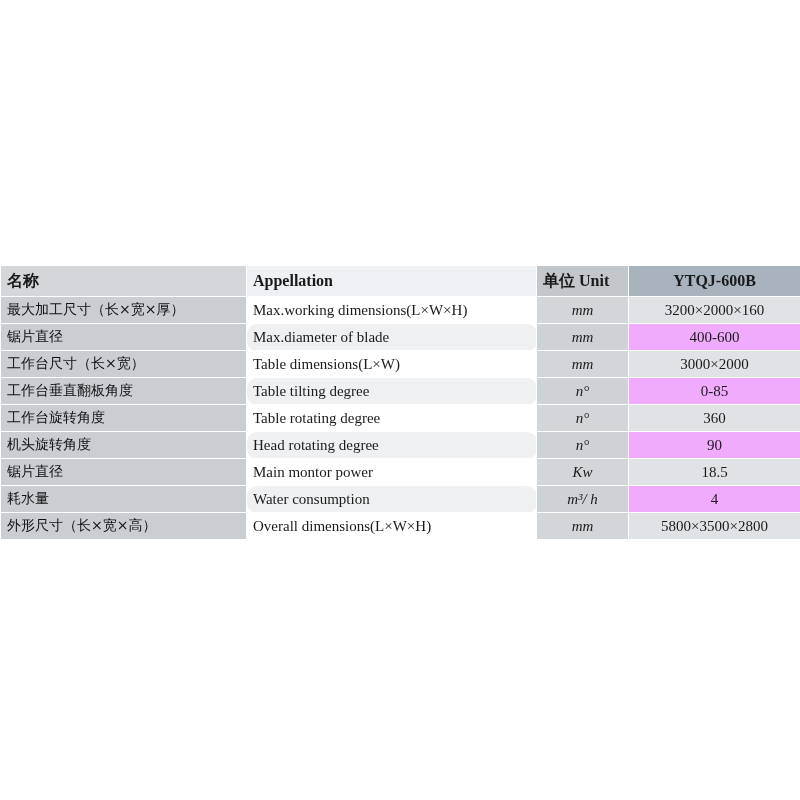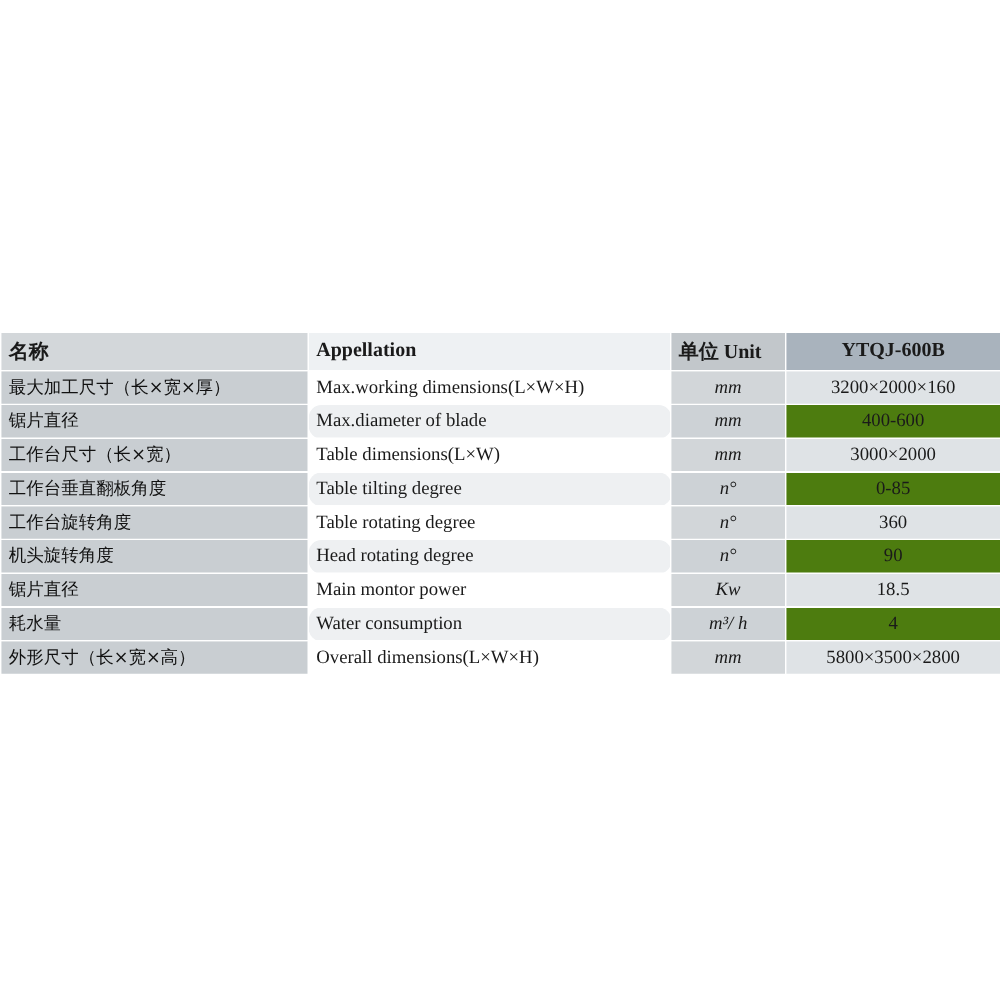--- a/index.html
+++ b/index.html
@@ -53,21 +53,21 @@
 
   
   tr.body td.c1 { background: #c9ced2; font-family: "DejaVu Sans", sans-serif; font-size: 14px; }
   tr.body td.c2 { background: #ffffff; }
   tr.body td.c3 { background: #d2d6d9; text-align: center; font-style: italic; }
   tr.body td.c4 { background: #dfe3e6; text-align: center; }
 
   tr.body.alt td.c1 { background: #c9ced2; }
   tr.body.alt td.c2 { background: #eef0f2; border-radius: 10px; }
   tr.body.alt td.c3 { background: #cdd2d6; }
-  tr.body.alt td.c4 { background: #4d7c0f; }
+  tr.body.alt td.c4 { background: #f0abfc; }
 
   tr.body td.c1 { color: #111; }
 </style>
 </head>
 <body>
 
 <div id="spec-wrap">
   <table class="spec-table">
     <colgroup>
       <col class="c-name">

